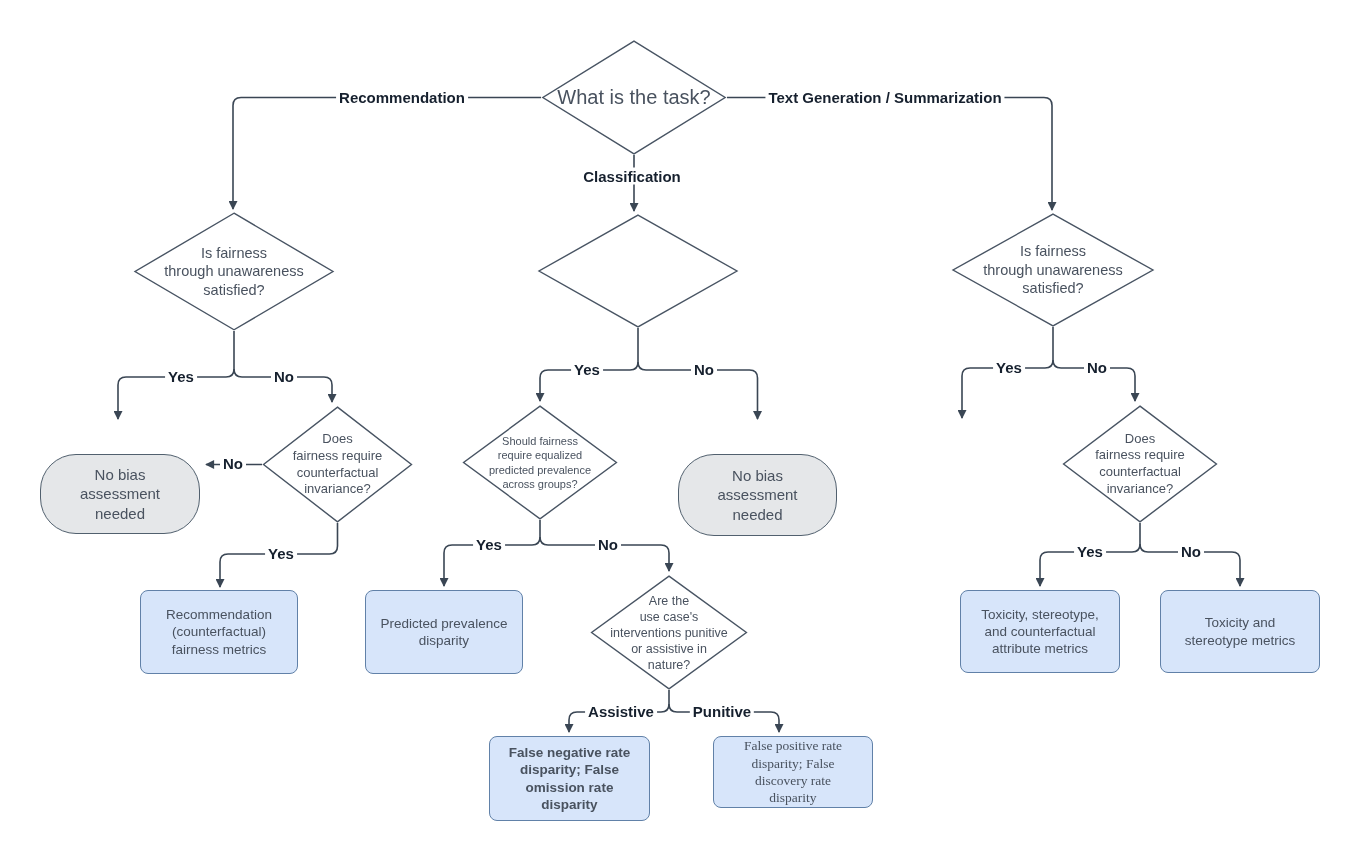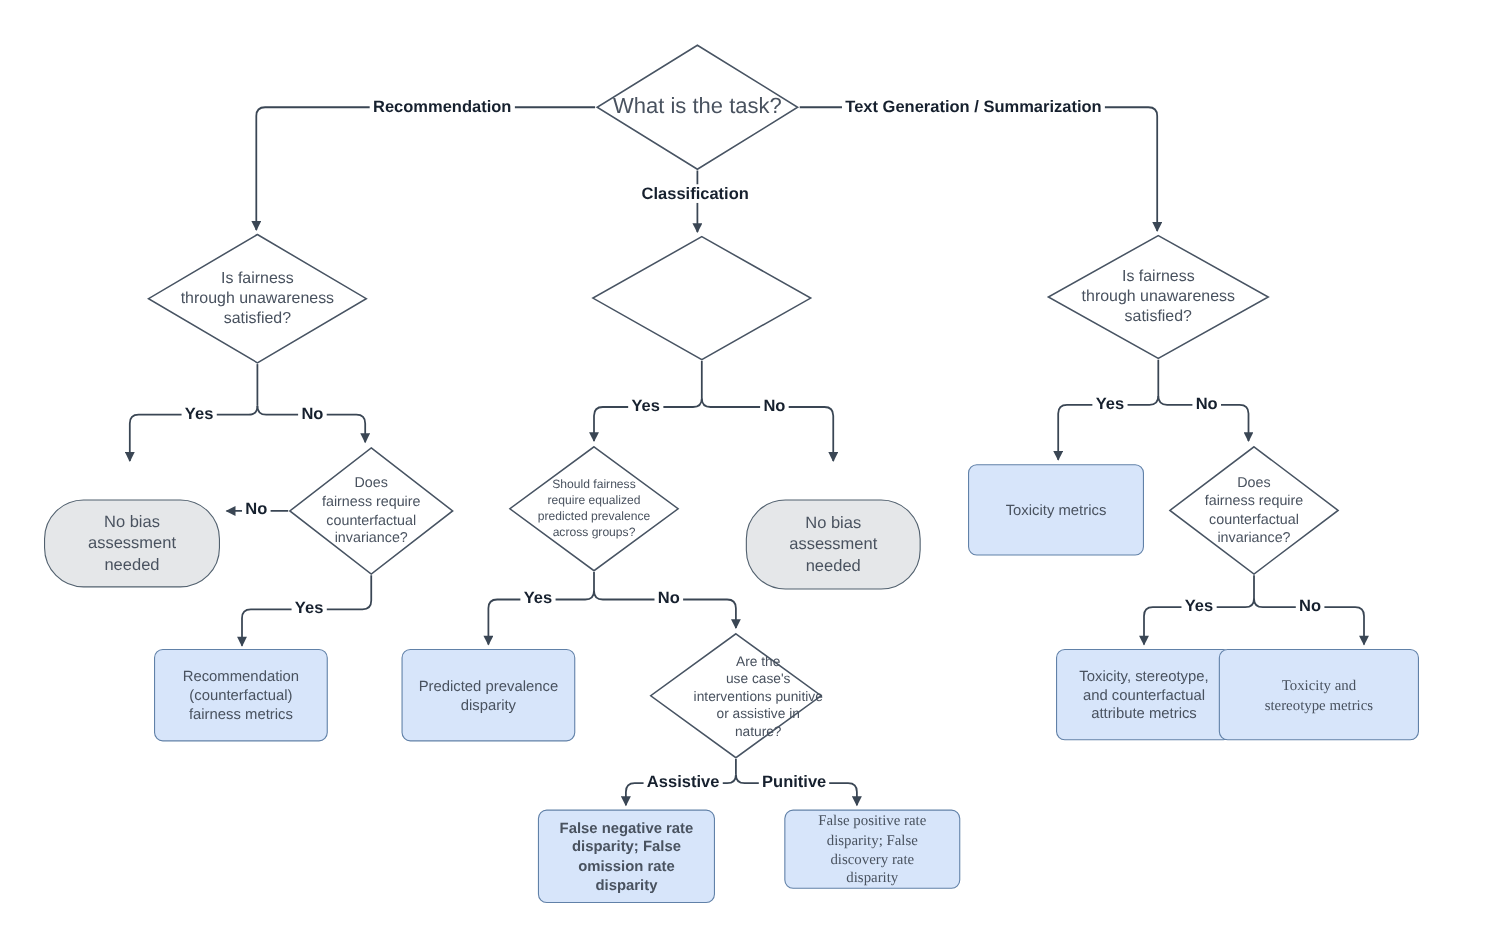--- a/index.html
+++ b/index.html
@@ -125,21 +125,21 @@
   <div class="node diamond" style="left:1062px;top:405px;width:156px;height:118px;font-size:13px;">
     <svg class="shape" viewBox="0 0 100 100" preserveAspectRatio="none">
         <polygon points="50,1 99,50 50,99 1,50"></polygon>
       </svg>
     <span class="label">Does
 fairness require
 counterfactual
 invariance?</span>
   </div>
 
-  <div class="node diamond" style="left:590px;top:575px;width:158px;height:115px;font-size:12.5px;justify-content:flex-end;">
+  <div class="node diamond" style="left:590px;top:575px;width:158px;height:115px;font-size:12.5px;">
     <svg class="shape" viewBox="0 0 100 100" preserveAspectRatio="none">
         <polygon points="50,1 99,50 50,99 1,50"></polygon>
       </svg>
     <span class="label">Are the
 use case's
 interventions punitive
 or assistive in
 nature?</span>
   </div>
 
@@ -168,29 +168,26 @@
 disparity; False
 omission rate
 disparity</span>
   </div>
   <div class="node metric-box" style="left:713px;top:736px;width:160px;height:72px;font-family:Liberation Serif, serif;">
     <span class="label">False positive rate
 disparity; False
 discovery rate
 disparity</span>
   </div>
-  <div class="node metric-box" style="left:880px;top:422px;width:160px;height:83px;">
-    <span class="label">Toxicity metrics</span>
-  </div>
   <div class="node metric-box" style="left:960px;top:590px;width:160px;height:83px;">
     <span class="label">Toxicity, stereotype,
 and counterfactual
 attribute metrics</span>
   </div>
-  <div class="node metric-box" style="left:1108px;top:590px;width:182px;height:83px;font-family:Liberation Serif, serif;">
+  <div class="node metric-box" style="left:1160px;top:590px;width:160px;height:83px;">
     <span class="label">Toxicity and
 stereotype metrics</span>
   </div>
 
   <div class="edge-label" style="left:402px;top:97px;">Recommendation</div>
   <div class="edge-label" style="left:885px;top:97px;">Text Generation / Summarization</div>
   <div class="edge-label" style="left:632px;top:176px;">Classification</div>
 
   <div class="edge-label" style="left:181px;top:376px;">Yes</div>
   <div class="edge-label" style="left:284px;top:376px;">No</div>

